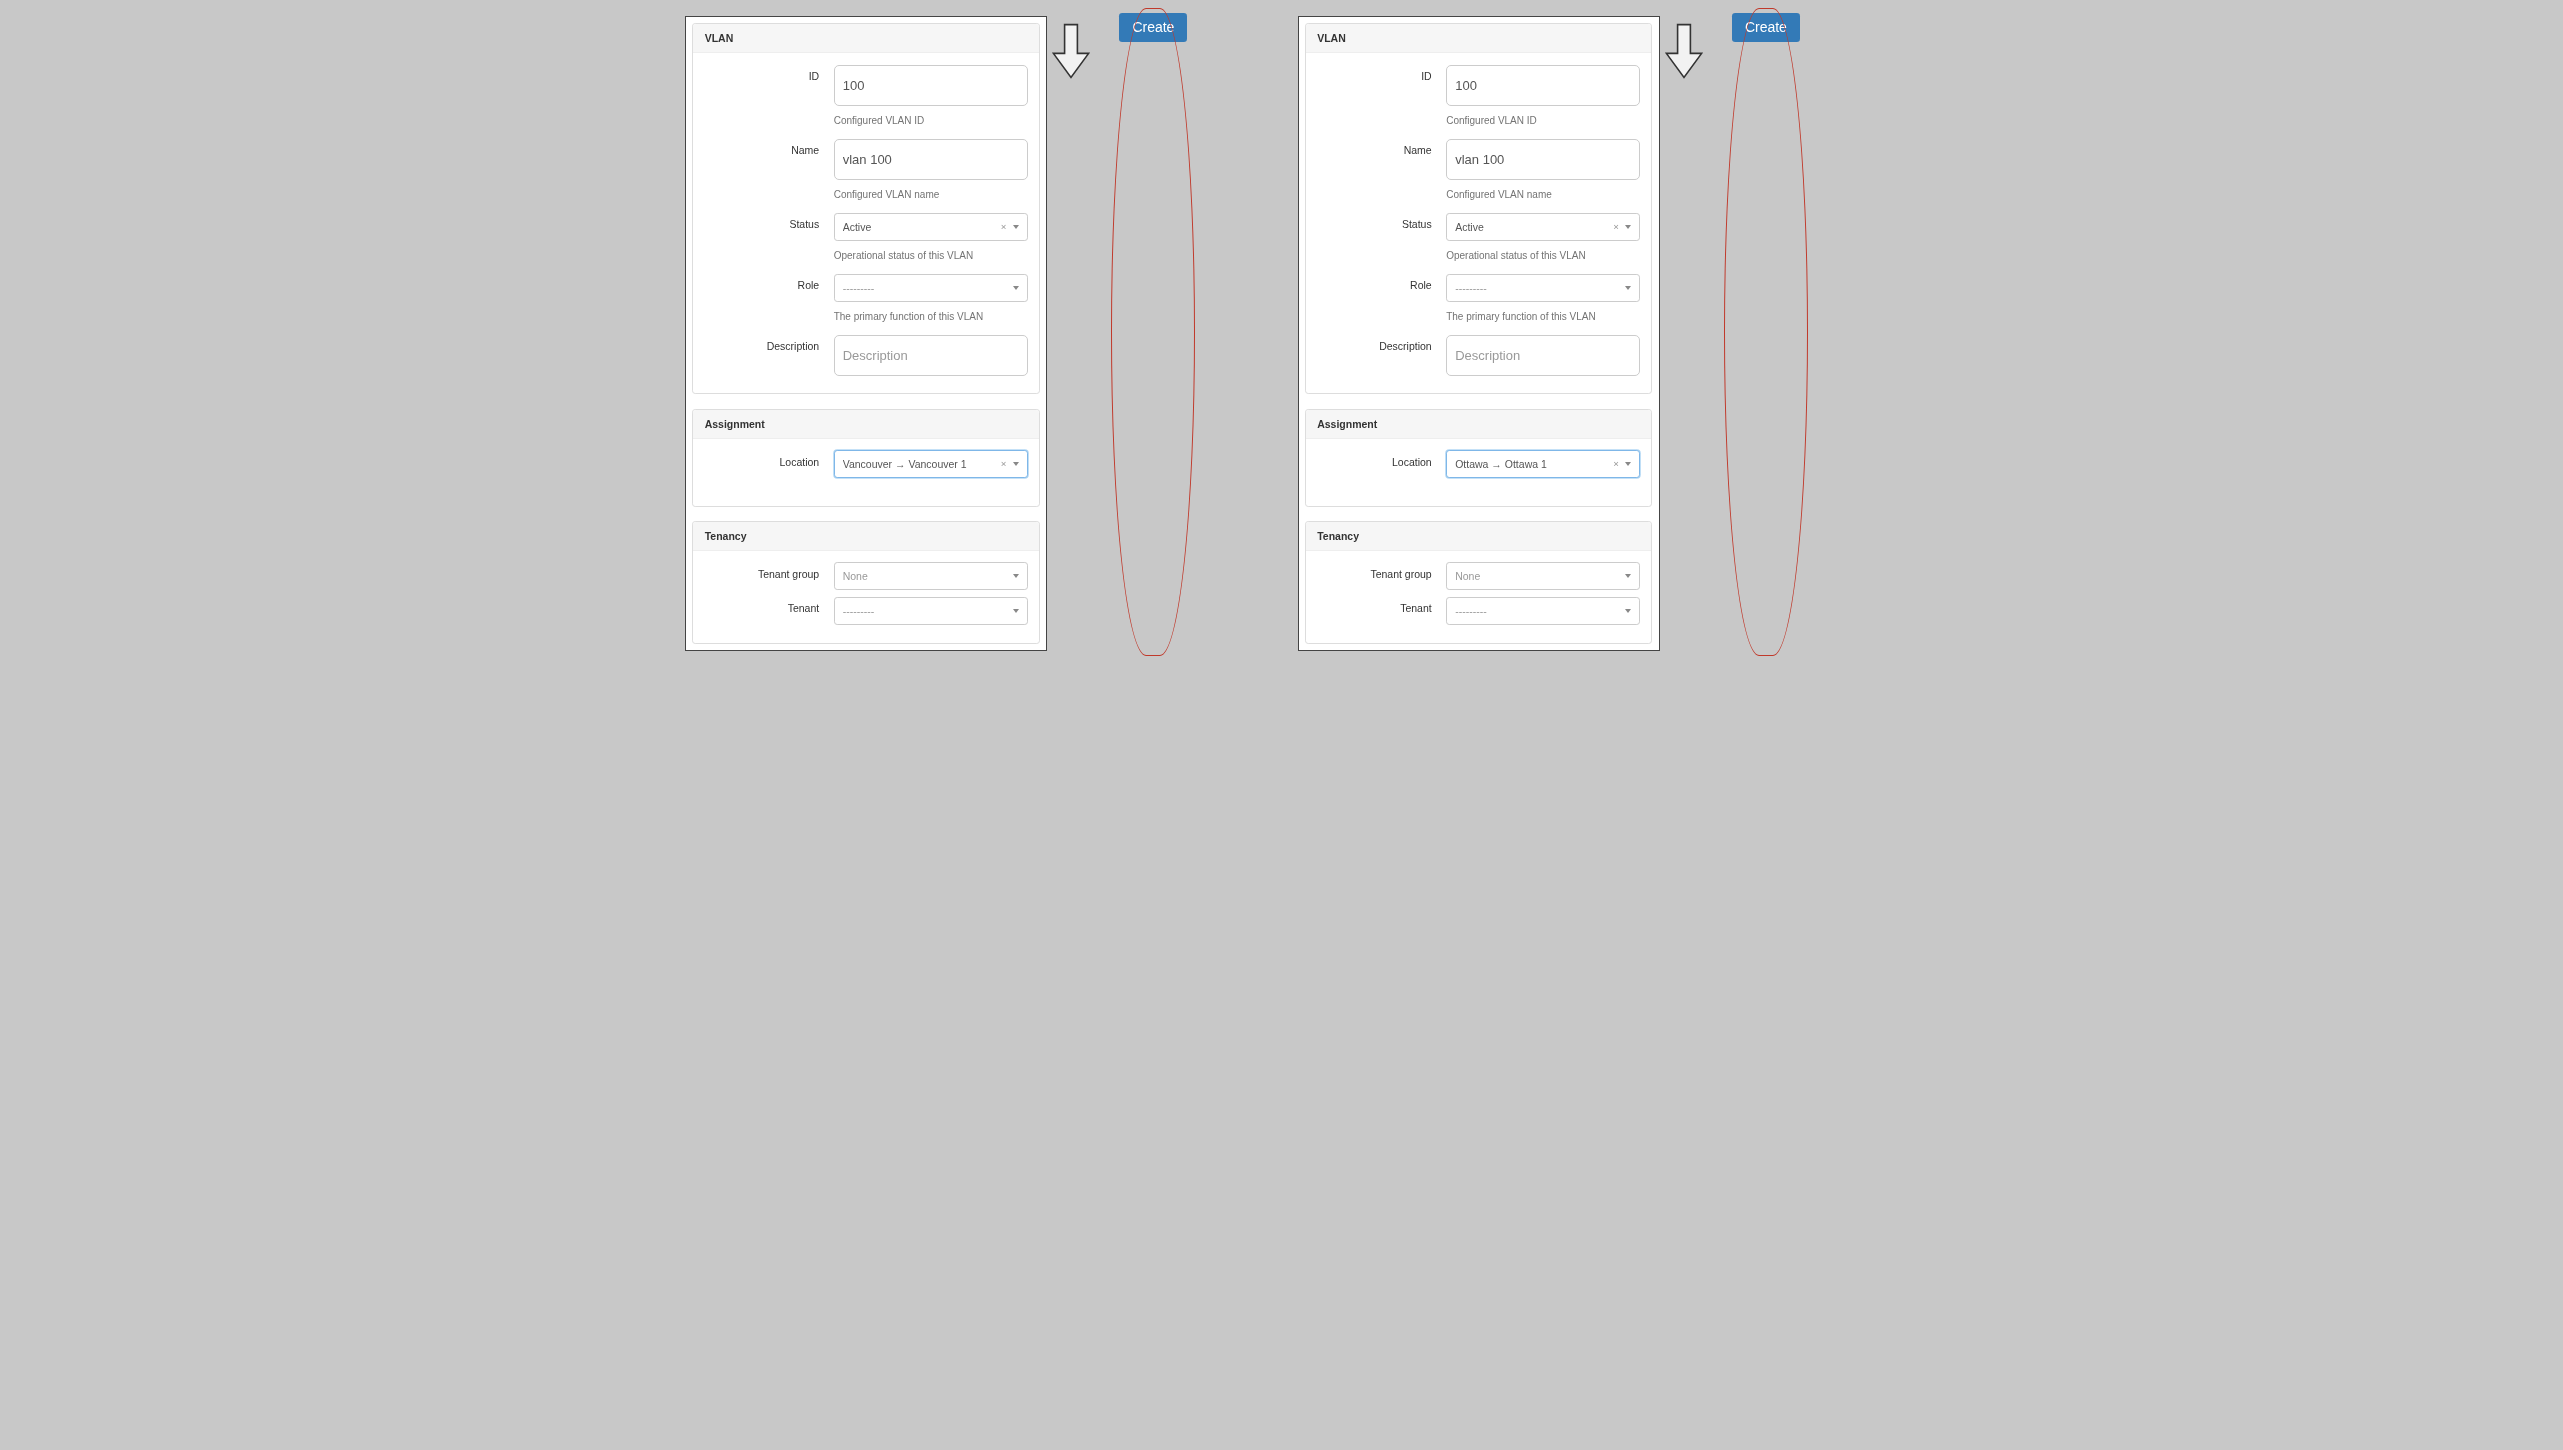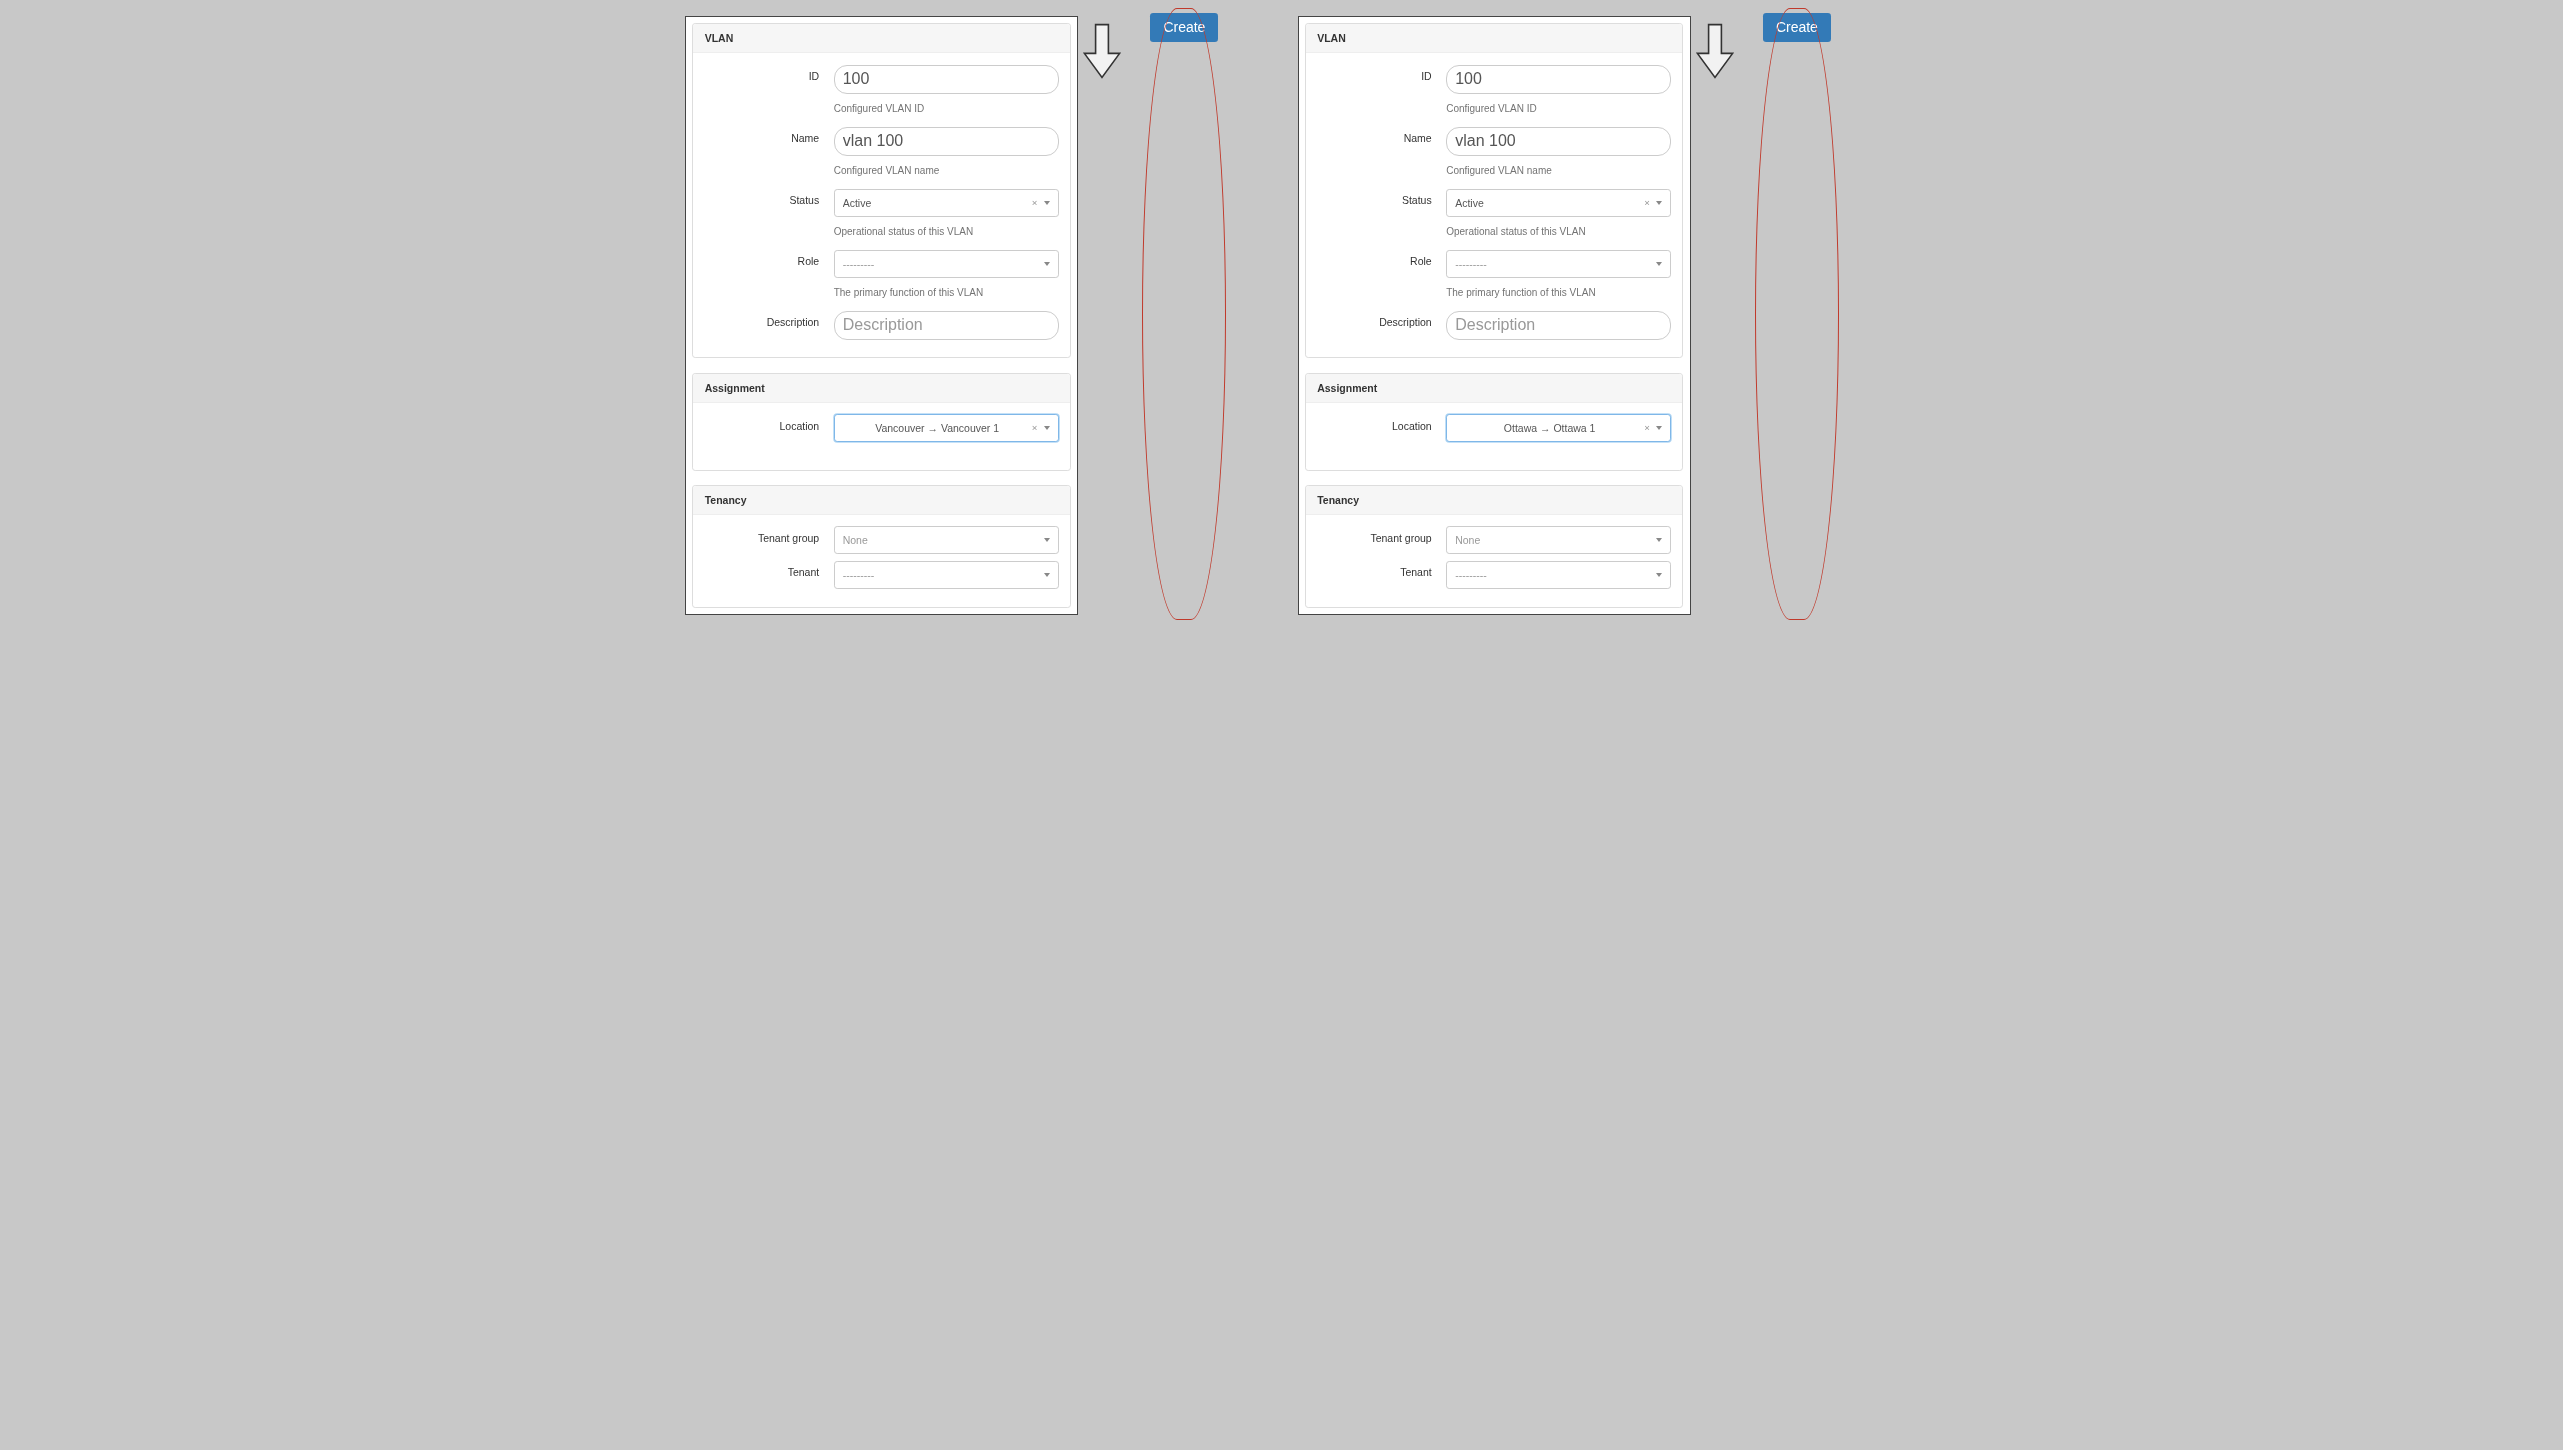--- a/index.html
+++ b/index.html
@@ -56,25 +56,25 @@
       padding-right: 14.5px;
       padding-top: 5.6px;
       color: #333;
     }
     .form-label.bold { font-weight: 400; }
     .form-control-wrap {
       flex: 1;
     }
     .form-input {
       width: 100%;
-      height: 29px;
+      height: 41px;
       border: 0.8px solid #ccc;
-      border-radius: 13px;
+      border-radius: 5px;
       padding: 4.8px 8px;
-      font-size: 16px;
+      font-size: 13px;
       color: #555;
       background: #fff;
     }
     .form-input::placeholder { color: #999; }
     .help-text {
       color: #737373;
       font-size: 10px;
       margin-top: 9px;
     }
     .select-like {
@@ -87,21 +87,20 @@
       align-items: center;
       justify-content: space-between;
       background: #fff;
       cursor: pointer;
       font-size: 10.5px;
       color: #555;
     }
     .select-like.focused {
       border-color: #7fb7e8;
       box-shadow: 0 0 0 0.8px rgba(102,175,233,0.5);
-      text-align: center;
     }
     .select-text {
       flex: 1;
       white-space: nowrap;
       overflow: hidden;
     }
     .select-text.placeholder { color: #999; }
     .select-controls {
       display: flex;
       align-items: center;

